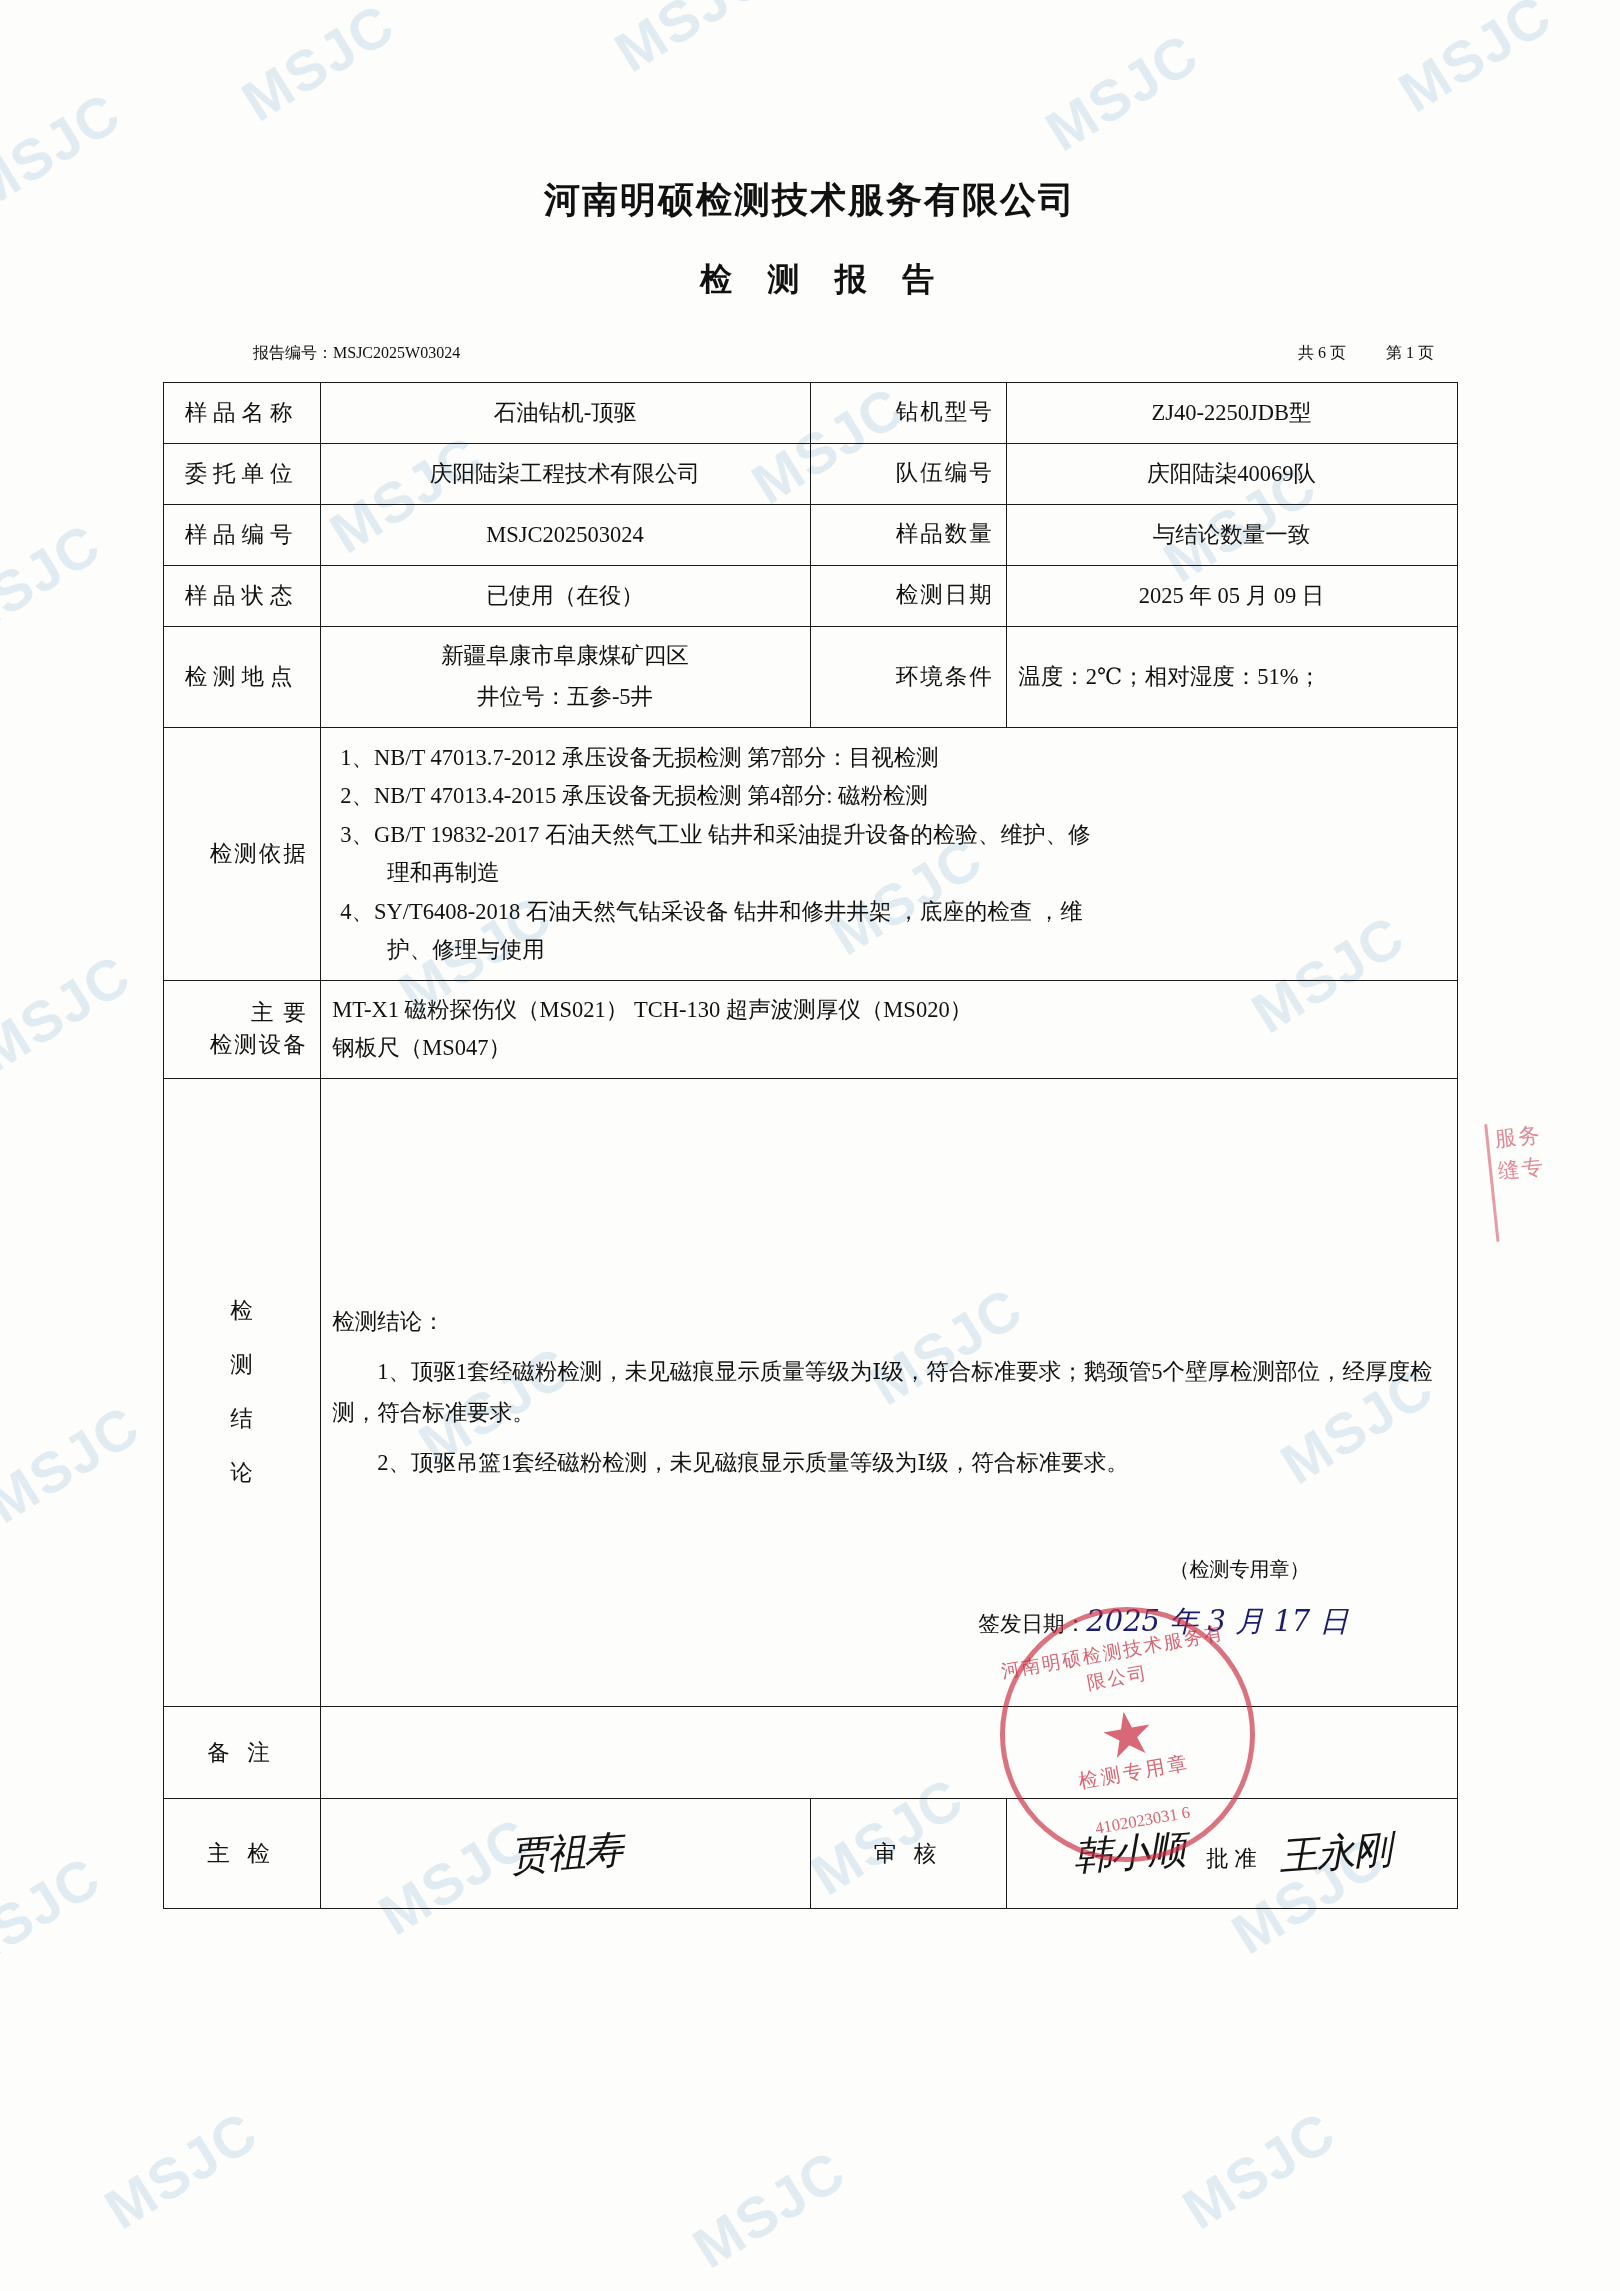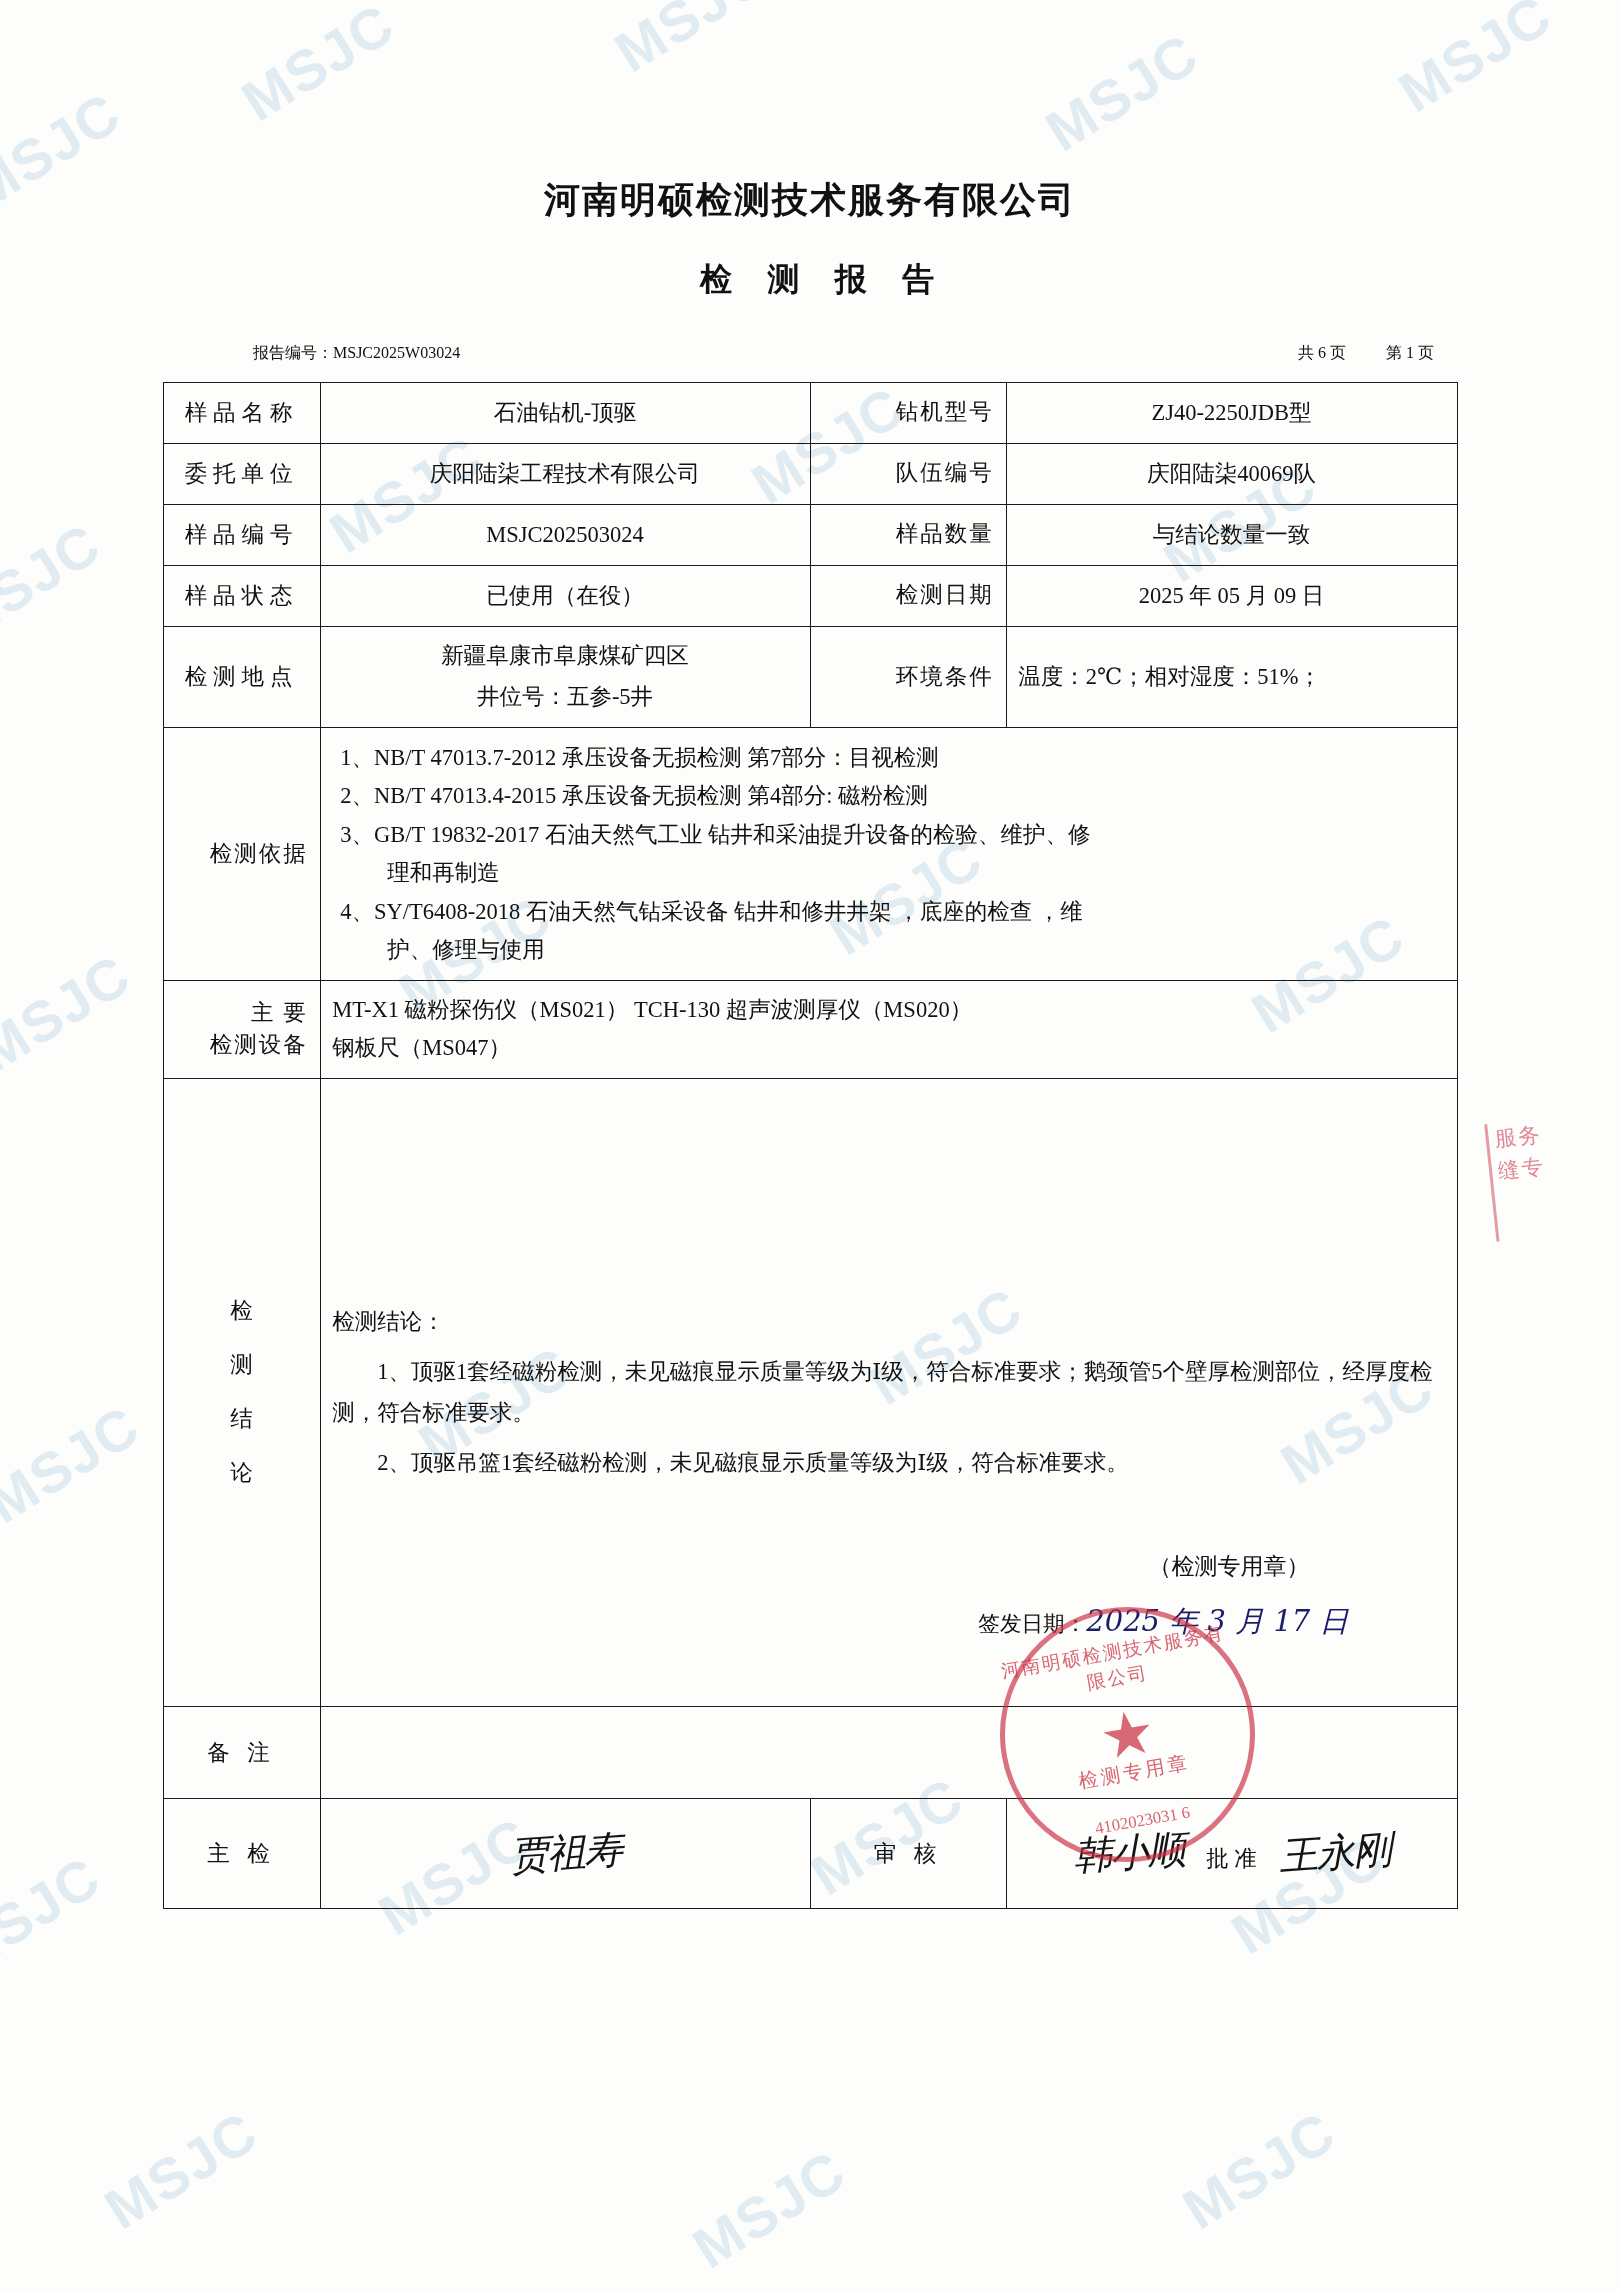--- a/index.html
+++ b/index.html
@@ -128,21 +128,21 @@
     line-height: 1.85;
     height: 608px;
     vertical-align: top;
     position: relative;
   }
   .concl-item { text-indent: 2em; margin-top: 7.8px; }
   .seal-row {
     position: absolute;
     right: 147px;
     bottom: 118px;
-    font-size: 23px;
+    font-size: 20px;
     text-align: center;
   }
   .sign-date {
     position: absolute;
     right: 108px;
     bottom: 57px;
     font-size: 21.6px;
   }
   .hand {
     font-family: "DejaVu Serif", serif;

